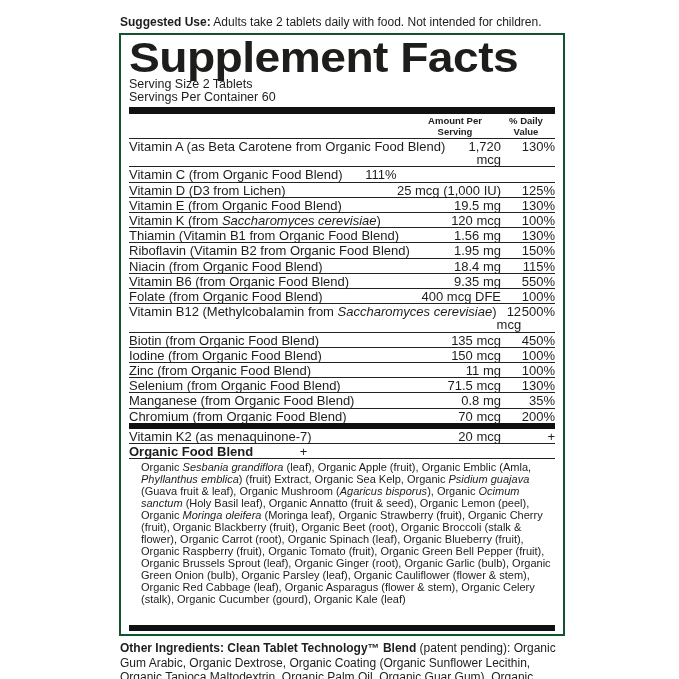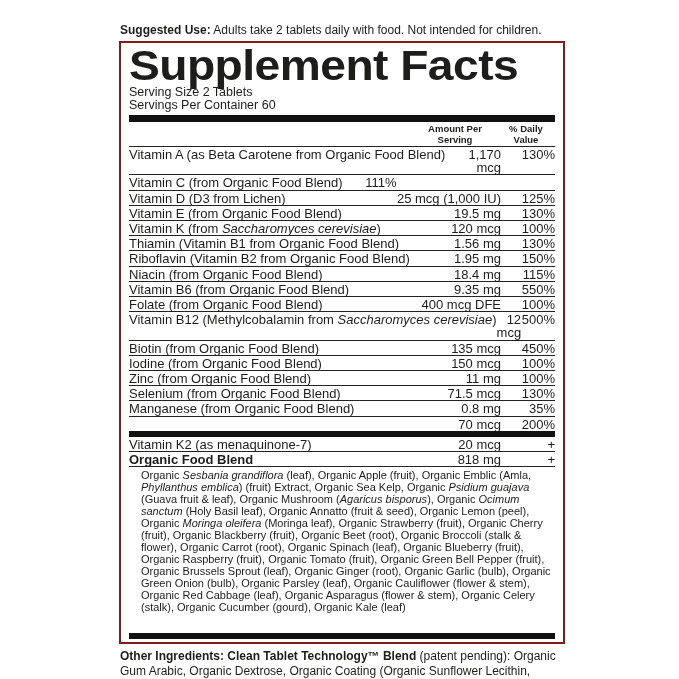--- a/index.html
+++ b/index.html
@@ -5,24 +5,24 @@
   * { box-sizing: border-box; }
   html, body { margin: 0; padding: 0; }
   body {
     width: 679px; height: 679px; overflow: hidden;
     background: #ffffff;
     font-family: "Liberation Sans", "DejaVu Sans", sans-serif;
     color: #1d1d1b;
   }
   .wrap { position: absolute; left: 119px; top: 7px; width: 446px; }
 
-  .suggested { margin: 16px 0 3px 1px; font-size: 12px; line-height: 15px; }
+  .suggested { margin: 8px 0 3px 1px; font-size: 12px; line-height: 15px; }
   .suggested b { font-weight: bold; }
 
-  .panel { border: 2px solid #7f1d1d; padding: 2px 8px 3px 8px; background: #fff; }
+  .panel { border: 2px solid #14532d; padding: 2px 8px 3px 8px; background: #fff; }
 
   .title {
     font-size: 42px; font-weight: bold; line-height: 41px;
     letter-spacing: -0.5px; white-space: nowrap;
     transform: scaleX(1.10); transform-origin: left center;
   }
   .serving { font-size: 12.5px; line-height: 13px; }
 
   .bar { height: 7px; background: #111; margin: 3px 0 0 0; }
   .bar-mid { height: 6px; margin: 0; }
@@ -76,21 +76,21 @@
 
     <div class="colheads">
       <span class="spacer"></span>
       <span class="amount-head">Amount Per Serving</span>
       <span class="dv-head">% Daily Value</span>
     </div>
 
     <div id="rows-main">
         <div class="row">
           <span class="lbl">Vitamin A (as Beta Carotene from Organic Food Blend)</span>
-          <span class="amt">1,170 mcg</span>
+          <span class="amt">1,720 mcg</span>
           <span class="dv">130%</span>
         </div>
         <div class="row">
           <span class="lbl">Vitamin C (from Organic Food Blend)</span>
           <span class="dv">111%</span>
         </div>
         <div class="row">
           <span class="lbl">Vitamin D (D3 from Lichen)</span>
           <span class="amt">25 mcg (1,000 IU)</span>
           <span class="dv">125%</span>
@@ -154,36 +154,36 @@
           <span class="lbl">Selenium (from Organic Food Blend)</span>
           <span class="amt">71.5 mcg</span>
           <span class="dv">130%</span>
         </div>
         <div class="row">
           <span class="lbl">Manganese (from Organic Food Blend)</span>
           <span class="amt">0.8 mg</span>
           <span class="dv">35%</span>
         </div>
         <div class="row">
+          <span class="lbl">Chromium (from Organic Food Blend)</span>
           <span class="amt">70 mcg</span>
           <span class="dv">200%</span>
         </div>
       </div>
 
     <div class="bar bar-mid"></div>
 
     <div id="rows-extra">
         <div class="row">
           <span class="lbl">Vitamin K2 (as menaquinone-7)</span>
           <span class="amt">20 mcg</span>
           <span class="dv">+</span>
         </div>
         <div class="row bold">
           <span class="lbl">Organic Food Blend</span>
-          <span class="amt">818 mg</span>
           <span class="dv">+</span>
         </div>
       </div>
 
     <p class="blend">Organic <i>Sesbania grandiflora</i> (leaf), Organic Apple (fruit), Organic Emblic (Amla, <i>Phyllanthus emblica</i>) (fruit) Extract, Organic Sea Kelp, Organic <i>Psidium guajava</i> (Guava fruit &amp; leaf), Organic Mushroom (<i>Agaricus bisporus</i>), Organic <i>Ocimum sanctum</i> (Holy Basil leaf), Organic Annatto (fruit &amp; seed), Organic Lemon (peel), Organic <i>Moringa oleifera</i> (Moringa leaf), Organic Strawberry (fruit), Organic Cherry (fruit), Organic Blackberry (fruit), Organic Beet (root), Organic Broccoli (stalk &amp; flower), Organic Carrot (root), Organic Spinach (leaf), Organic Blueberry (fruit), Organic Raspberry (fruit), Organic Tomato (fruit), Organic Green Bell Pepper (fruit), Organic Brussels Sprout (leaf), Organic Ginger (root), Organic Garlic (bulb), Organic Green Onion (bulb), Organic Parsley (leaf), Organic Cauliflower (flower &amp; stem), Organic Red Cabbage (leaf), Organic Asparagus (flower &amp; stem), Organic Celery (stalk), Organic Cucumber (gourd), Organic Kale (leaf)</p>
 
     <div class="bar bar-bottom"></div>
 
   </div>
 

